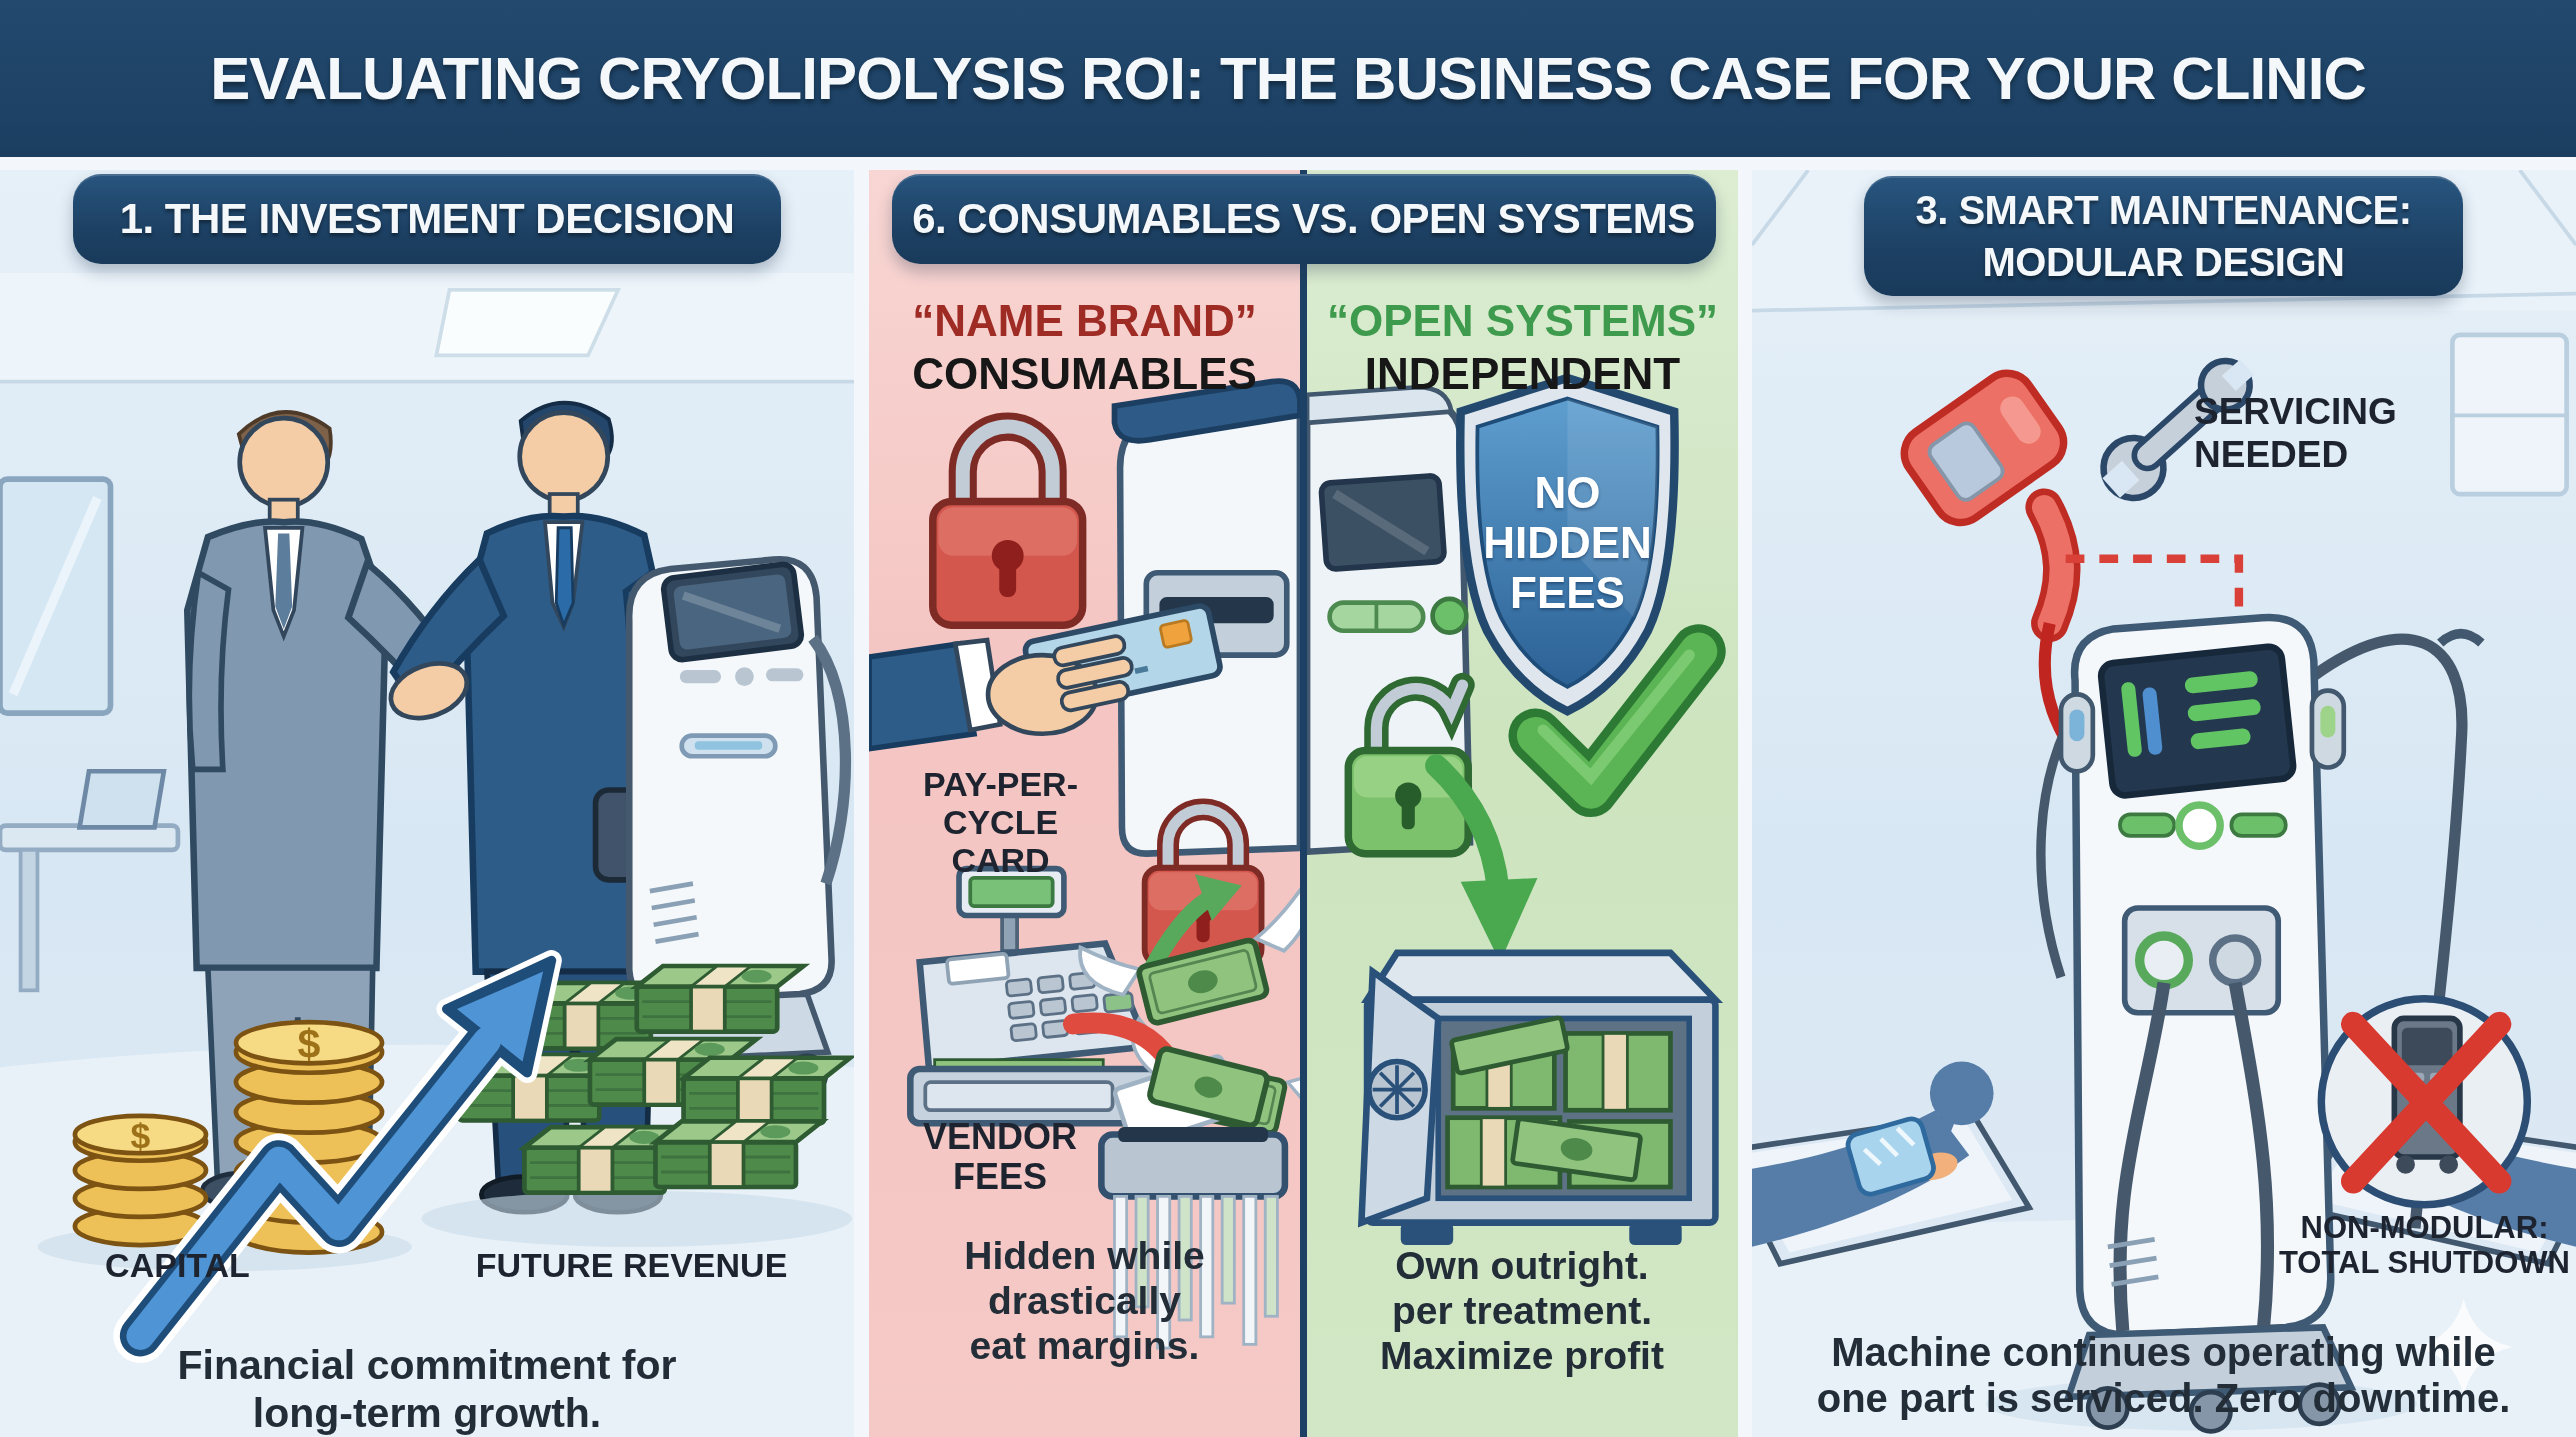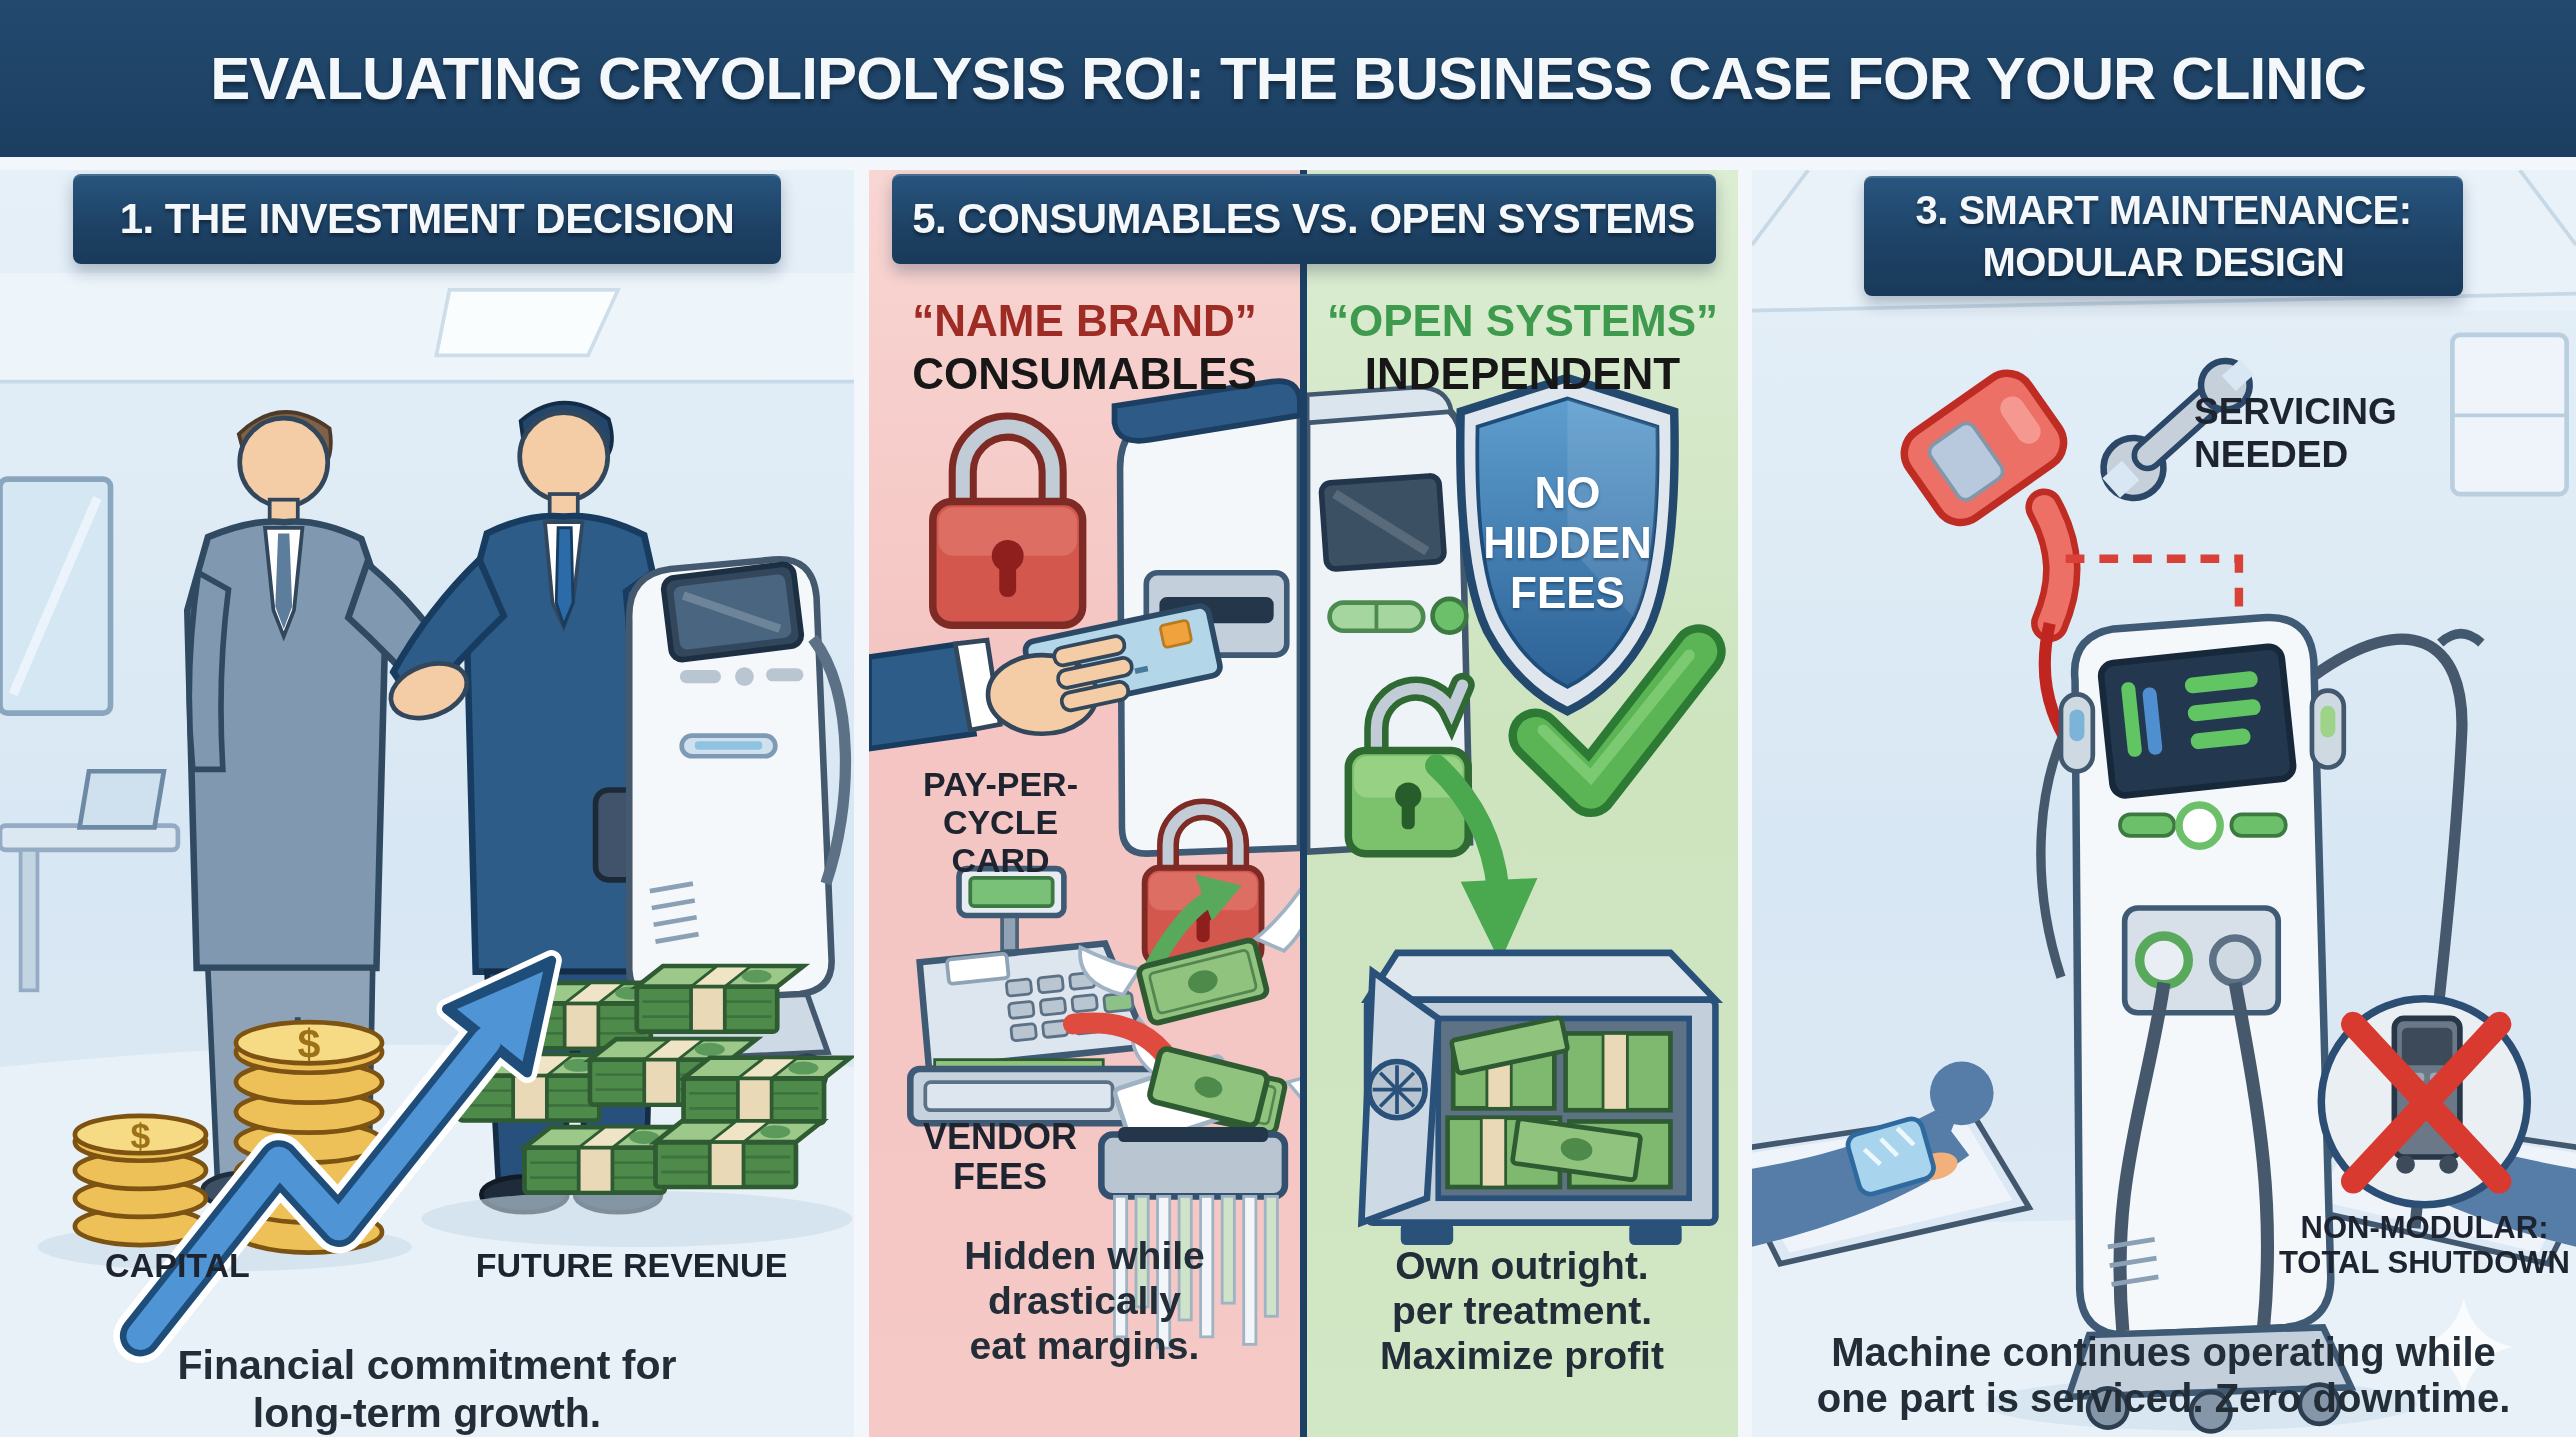--- a/index.html
+++ b/index.html
@@ -16,21 +16,21 @@
   .p1{left:0;width:854px;background:linear-gradient(180deg,#e6f0f8 0%,#d7e7f3 55%,#e0eaf4 100%);}
   .p2{left:869px;width:869px;background:#f5c7c5;}
   .p3{left:1752px;width:824px;background:linear-gradient(180deg,#e6f0f8 0%,#d7e7f3 55%,#e0eaf4 100%);}
   .half{position:absolute;top:0;bottom:0;width:431px;}
   .half.lh{left:0;background:linear-gradient(180deg,#f8d6d3 0%,#f4c5c2 40%,#f5c9c6 100%);}
   .half.rh{left:438px;background:linear-gradient(180deg,#dcedd2 0%,#cde4bf 45%,#d2e7c5 100%);}
   .divider{position:absolute;left:431px;top:0;bottom:0;width:7.5px;background:#1d4164;}
   .art{position:absolute;left:0;top:0;width:100%;height:100%;}
   
   .banner{position:absolute;background:linear-gradient(180deg,#28557f 0%,#1d4164 60%,#193a5a 100%);
-          border-radius:8px;color:#f4f8fb;font-weight:700;display:flex;flex-direction:column;
+          border-radius:28px;color:#f4f8fb;font-weight:700;display:flex;flex-direction:column;
           align-items:center;justify-content:center;text-align:right;
           box-shadow:0 7.5px 15px rgba(20,40,70,.28), inset 0 1.9px 0 rgba(255,255,255,.15);}
   .banner span{text-shadow:0 2.8px 3.7px rgba(0,0,0,.4);letter-spacing:-0.5px;}
   .b1{left:73px;top:3.7px;width:708px;height:90px;font-size:42px;}
   .b2{left:22.5px;top:3.7px;width:824px;height:90px;font-size:42px;z-index:5;}
   .b3{left:112px;top:5.6px;width:599px;height:120px;font-size:40px;line-height:1.3;}
   
   .caption{position:absolute;font-weight:700;color:#222d38;text-align:center;line-height:1.16;}
   .cap1{left:118px;top:1172px;width:618px;font-size:41px;}
   .cap2l{left:61px;top:1063px;width:309px;font-size:39px;}
@@ -413,21 +413,21 @@
         <span class="line">HIDDEN</span>
         <span class="line">FEES</span>
       </div>
       <div class="caption cap2r">
         <span class="line">Own outright.</span>
         <span class="line">per treatment.</span>
         <span class="line">Maximize profit</span>
       </div>
     </div>
     <div class="banner b2">
-        <span>5. CONSUMABLES VS. OPEN SYSTEMS</span>
+        <span>6. CONSUMABLES VS. OPEN SYSTEMS</span>
       </div>
   </section>
 
   <section class="panel p3">
     <svg class="art" viewBox="0 0 880 1354">
       <defs>
         <g id="patient">
           <polygon points="-30,1048 236,1008 296,1108 30,1168" fill="#dce8f3" stroke="#42586e" stroke-width="6"></polygon>
           <polygon points="-18,1052 228,1016 278,1100 40,1156" fill="#eef4fa"></polygon>
           <circle cx="224" cy="986" r="34" fill="#567da8"></circle>

